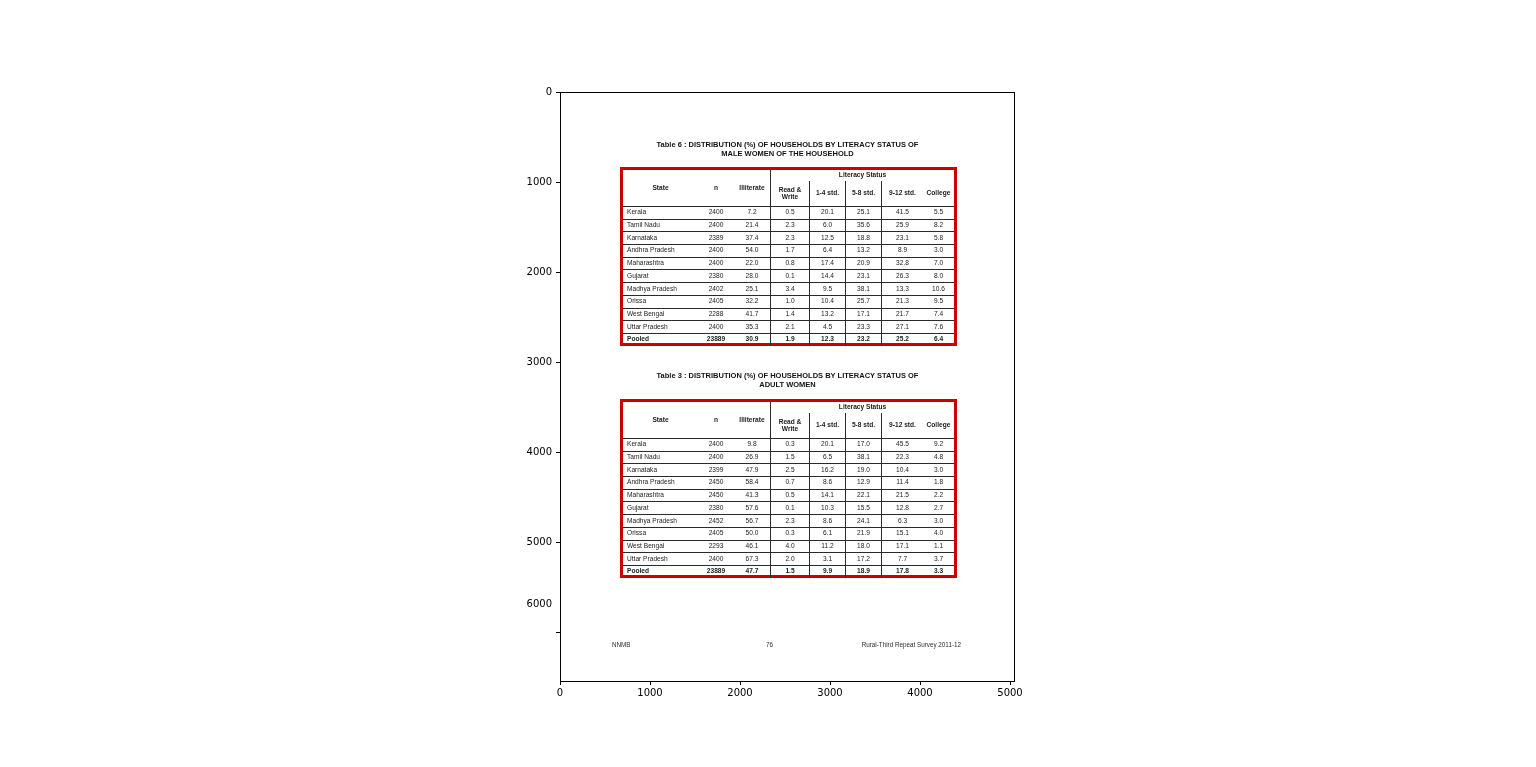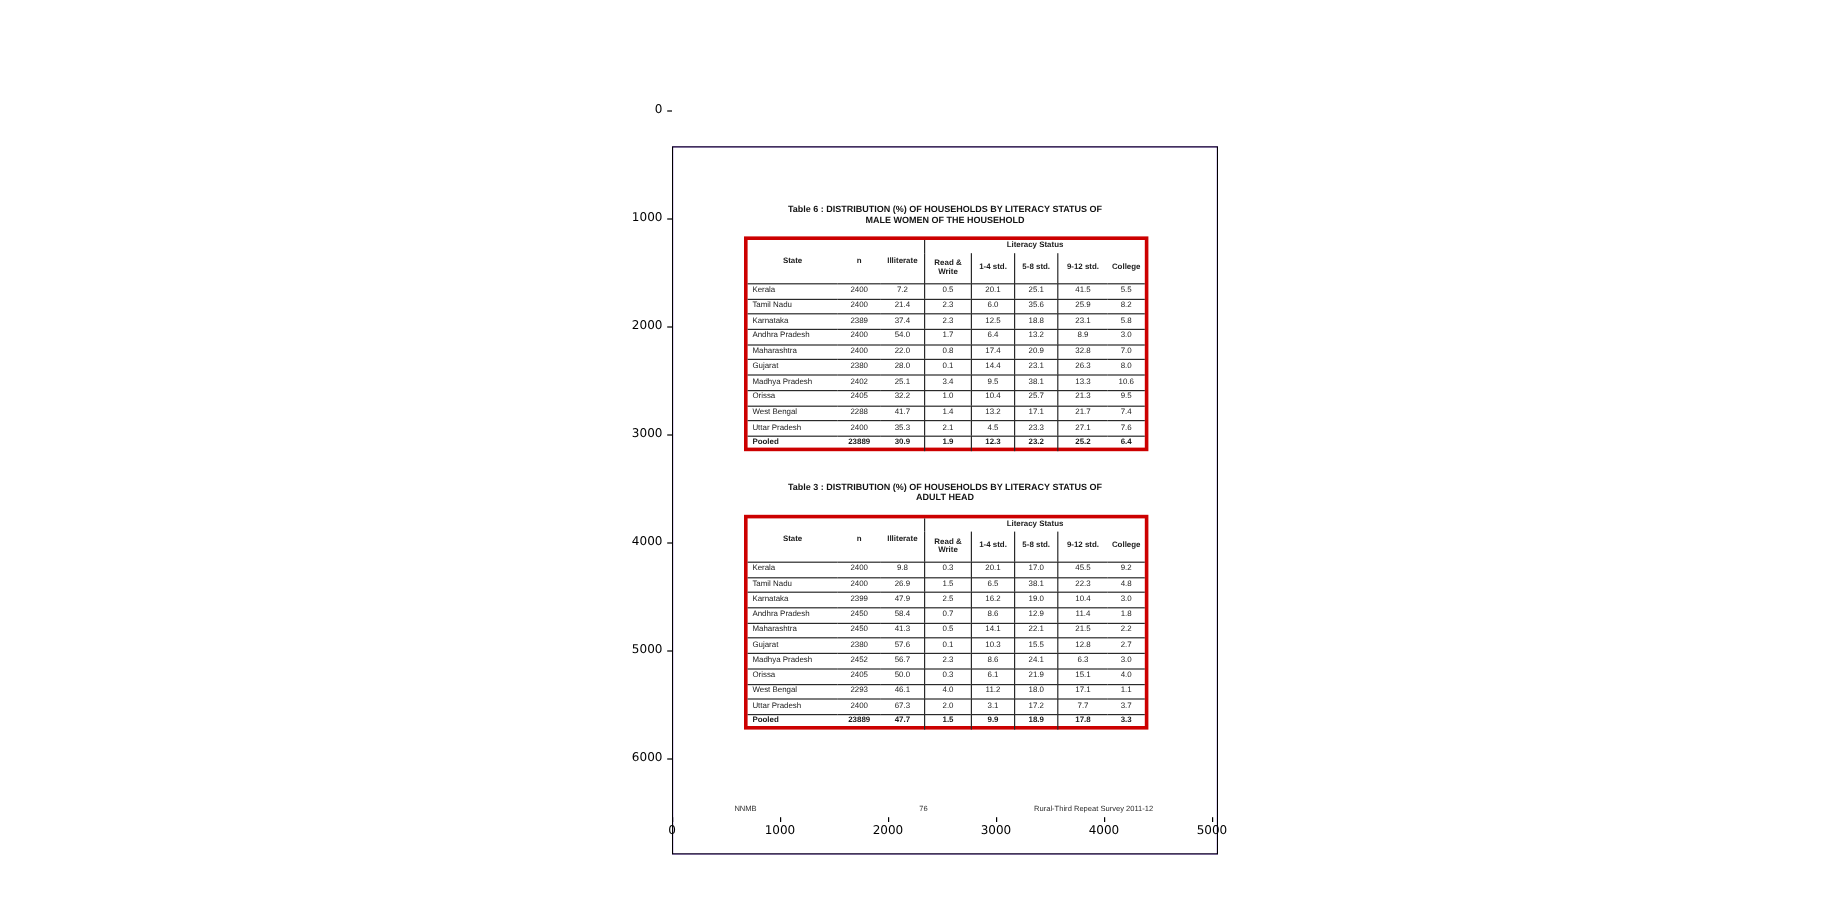--- a/index.html
+++ b/index.html
@@ -1,19 +1,19 @@
 <!DOCTYPE html>
 <html><head>
 <meta charset="utf-8">
 <style>
   html,body{margin:0;padding:0;background:#ffffff;}
   .canvas{position:relative;width:1536px;height:767px;background:#ffffff;overflow:hidden;
           font-family:"Liberation Sans",sans-serif;color:#111;}
   .axes{position:absolute;left:560px;top:92px;width:453px;height:588px;
-        border:1px solid #000;background:#6d28d9;margin-top:30px;}
+        border:1px solid #000;background:#a3a3a3;}
   .tick-label-y{position:absolute;font-family:"DejaVu Sans",sans-serif;font-size:10px;
         color:#000;text-align:right;width:40px;transform:translateY(-6px);}
   .tick-label-x{position:absolute;font-family:"DejaVu Sans",sans-serif;font-size:10px;
         color:#000;text-align:center;width:40px;transform:translateX(-20px);}
   .tick-mark-y{position:absolute;width:4px;height:1px;background:#000;}
   .tick-mark-x{position:absolute;width:1px;height:4px;background:#000;}
 
   .page{position:absolute;left:0;top:0;right:0;bottom:0;background:#fff;}
   .tbl-title{position:absolute;left:0;width:100%;text-align:center;
              font-size:7.5px;font-weight:bold;line-height:9px;color:#131313;}
@@ -137,21 +137,21 @@
           <div class="cell ht bold" style="grid-area: 13 / 3 / 14 / 4;">30.9</div>
           <div class="cell ht vl bold" style="grid-area: 13 / 4 / 14 / 5;">1.9</div>
           <div class="cell ht vl bold" style="grid-area: 13 / 5 / 14 / 6;">12.3</div>
           <div class="cell ht vl bold" style="grid-area: 13 / 6 / 14 / 7;">23.2</div>
           <div class="cell ht vl bold" style="grid-area: 13 / 7 / 14 / 8;">25.2</div>
           <div class="cell ht bold" style="grid-area: 13 / 8 / 14 / 9;">6.4</div>
         </div>
 
       <div class="tbl-title" style="top:278px;">
         <div>Table 3 : DISTRIBUTION (%) OF HOUSEHOLDS BY LITERACY STATUS OF</div>
-        <div>ADULT HEAD</div>
+        <div>ADULT WOMEN</div>
       </div>
 
       <div id="rtable-1" class="rtable" style="left: 59px; top: 306px; width: 337px; height: 179px; grid-template-columns: 75px 36px 36px 39px 36px 36px 42px 31px; grid-template-rows: 11px 25px repeat(11, 12.7px);">
           <div class="cell hdr " style="grid-area: 1 / 1 / 3 / 2;">State</div>
           <div class="cell hdr" style="grid-area: 1 / 2 / 3 / 3;">n</div>
           <div class="cell hdr" style="grid-area: 1 / 3 / 3 / 4;">Illiterate</div>
           <div class="cell hdr vl" style="grid-area: 1 / 4 / 2 / 9;">Literacy Status</div>
           <div class="cell hdr vl" style="grid-area: 2 / 4 / 3 / 5;">Read &amp; Write</div>
           <div class="cell hdr vl" style="grid-area: 2 / 5 / 3 / 6;">1-4 std.</div>
           <div class="cell hdr vl" style="grid-area: 2 / 6 / 3 / 7;">5-8 std.</div>
@@ -260,21 +260,21 @@
       <div class="tick-label-y" style="left: 512px; top: 182px;">1000</div>
       <div class="tick-mark-y" style="left: 556px; top: 182px;"></div>
       <div class="tick-label-y" style="left: 512px; top: 272px;">2000</div>
       <div class="tick-mark-y" style="left: 556px; top: 272px;"></div>
       <div class="tick-label-y" style="left: 512px; top: 362px;">3000</div>
       <div class="tick-mark-y" style="left: 556px; top: 362px;"></div>
       <div class="tick-label-y" style="left: 512px; top: 452px;">4000</div>
       <div class="tick-mark-y" style="left: 556px; top: 452px;"></div>
       <div class="tick-label-y" style="left: 512px; top: 542px;">5000</div>
       <div class="tick-mark-y" style="left: 556px; top: 542px;"></div>
-      <div class="tick-label-y" style="left: 512px; top: 632px;">6000</div>
+      <div class="tick-label-y" style="left: 512px; top: 604px;">6000</div>
       <div class="tick-mark-y" style="left: 556px; top: 632px;"></div>
     </div>
   <div id="xticks">
       <div class="tick-label-x" style="left: 560px; top: 687px;">0</div>
       <div class="tick-mark-x" style="left: 560px; top: 681px;"></div>
       <div class="tick-label-x" style="left: 650px; top: 687px;">1000</div>
       <div class="tick-mark-x" style="left: 650px; top: 681px;"></div>
       <div class="tick-label-x" style="left: 740px; top: 687px;">2000</div>
       <div class="tick-mark-x" style="left: 740px; top: 681px;"></div>
       <div class="tick-label-x" style="left: 830px; top: 687px;">3000</div>

